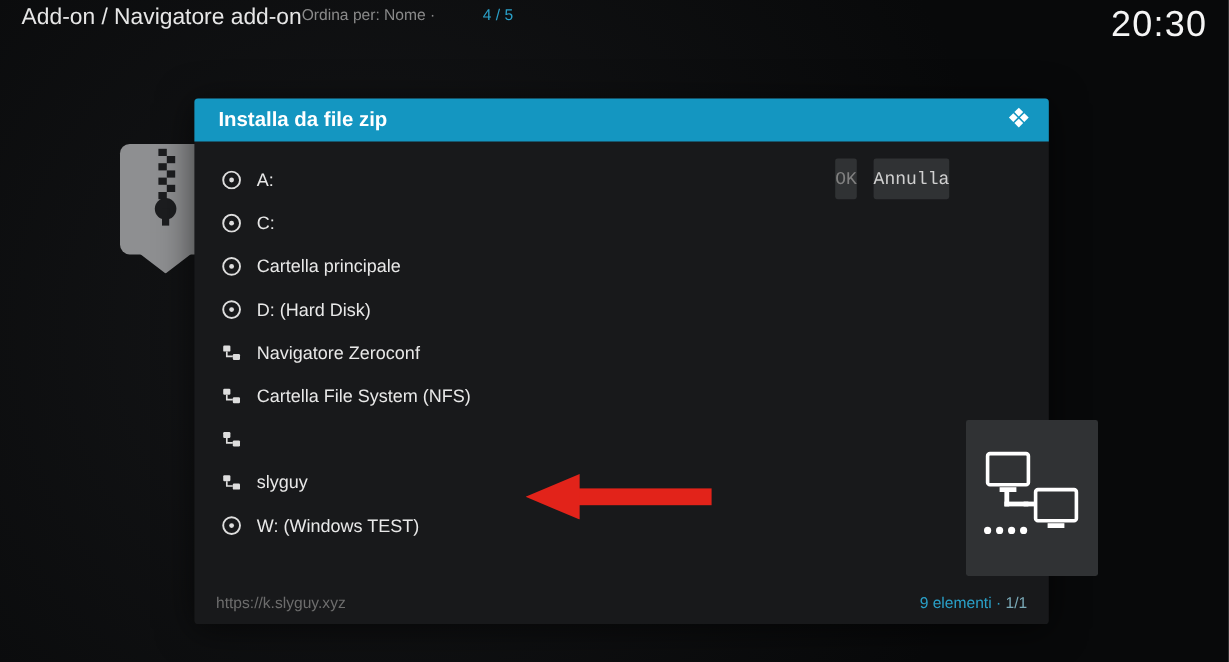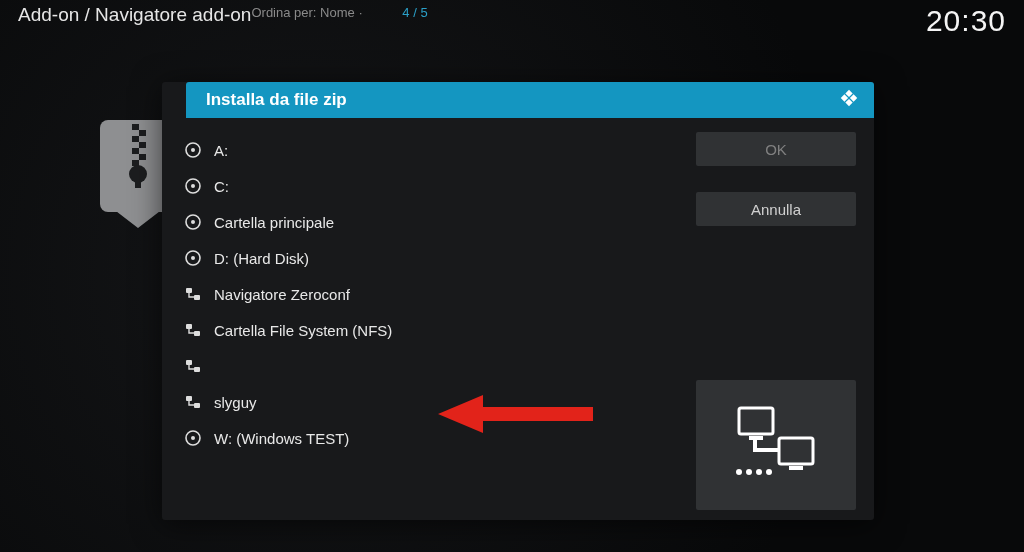--- a/index.html
+++ b/index.html
@@ -32,37 +32,36 @@
     background: #18191b;
     border-radius: 3px;
     box-shadow: 0 4px 30px rgba(0,0,0,0.6);
     display: flex; flex-direction: column;
   }
   .dialog-titlebar {
     height: 36px; background: #1496c1;
     display: flex; align-items: center; justify-content: space-between;
     padding: 0 14px 0 20px;
     border-radius: 3px 3px 0 0;
-    margin-left: 24px;
   }
   .dialog-title { font-size: 17px; font-weight: 600; color: #fff; }
   .dialog-body {
     flex: 1; display: flex; padding: 14px 18px 0 18px; gap: 18px;
   }
   .file-list { flex: 1; display: flex; flex-direction: column; }
   .file-row {
     display: flex; align-items: center; gap: 12px;
     height: 36px; padding-left: 4px;
     font-size: 15px; color: #e8e8e8;
     cursor: pointer;
   }
   .row-icon { width: 18px; height: 18px; flex-shrink: 0; display:flex; align-items:center; justify-content:center; }
 
   .side-col {
-    width: 160px; display: flex; flex-direction: column; gap: 26px;
+    width: 160px; display: flex; flex-direction: row; gap: 14px; font-family: Liberation Mono, monospace;
   }
   .side-btn {
     height: 34px; background: #303234; border-radius: 2px;
     display: flex; align-items: center; justify-content: center;
     font-size: 15px; color: #d0d0d0; cursor: pointer;
   }
   .side-btn.primary { color: #808080; }
   .preview-box {
     margin-top: auto; margin-bottom: 10px;
     width: 160px; height: 130px;
@@ -242,20 +241,27 @@
               <circle cx="48" cy="72" r="3"></circle>
             <rect x="48" y="48" width="10" height="4"></rect>
             <rect x="32" y="40" width="4" height="12"></rect>
             <rect x="32" y="48" width="20" height="4"></rect>
           </g>
         </svg>
       </div>
     </div>
   </div>
 
+  <div class="dialog-footer">
+    <span class="footer-path">https://k.slyguy.xyz</span>
+    <span class="footer-count">
+      <span>9 elementi</span>
+      <span> · </span><span class="page">1/1</span>
+    </span>
+  </div>
 </div>
 
 <svg class="red-arrow" width="160" height="40" viewBox="0 0 160 40">
   <g fill="#e2231a">
     <rect x="40" y="14" width="115" height="14"></rect>
     <polygon points="0,21 45,2 45,40"></polygon>
   </g>
 </svg>
 
 </body></html>

